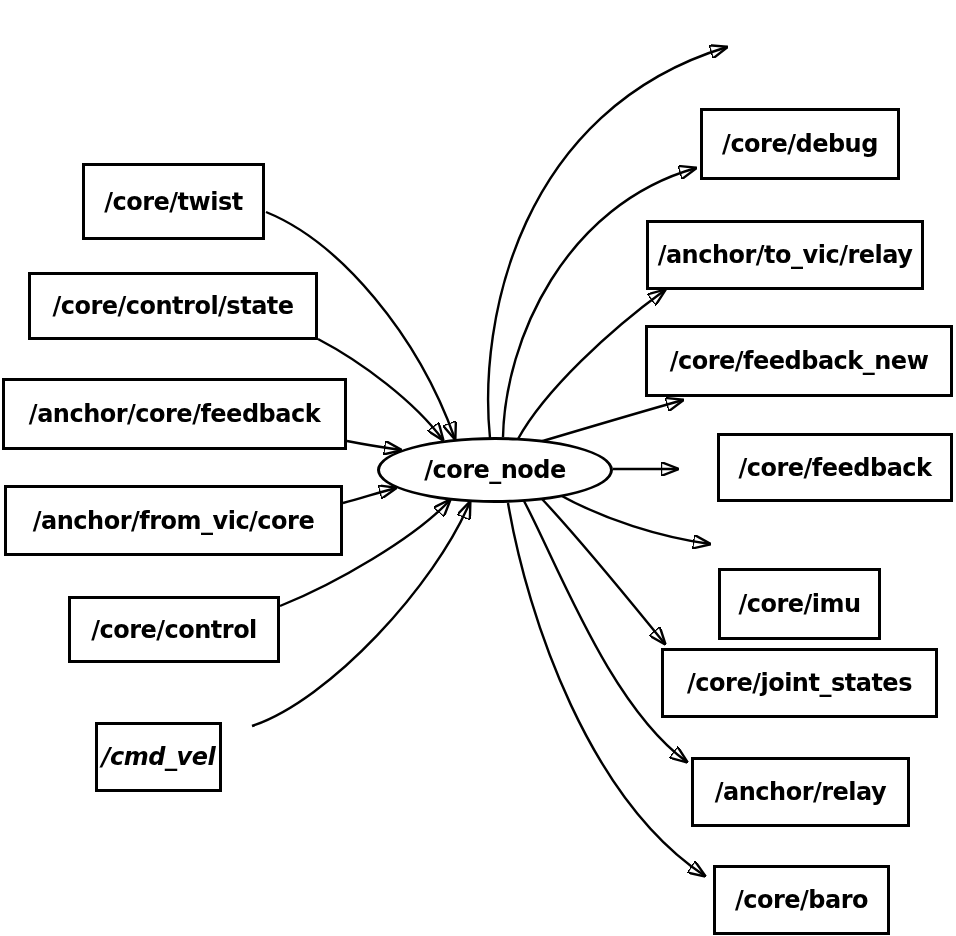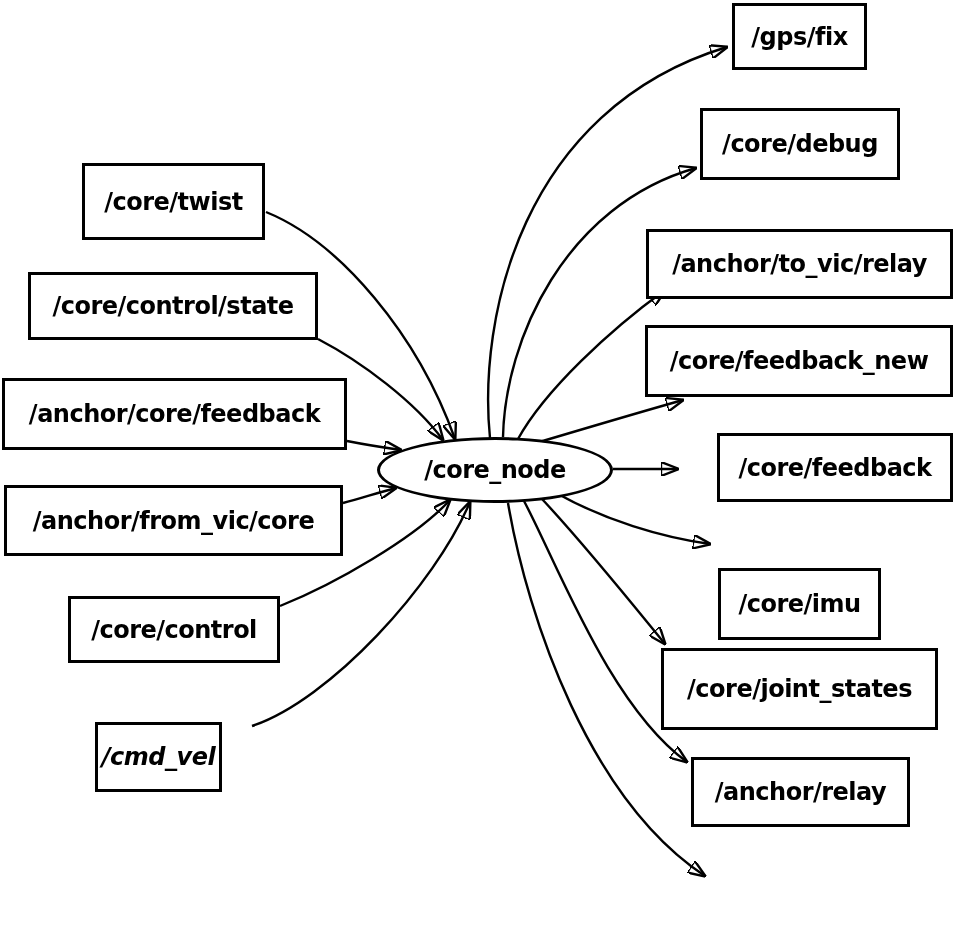--- a/index.html
+++ b/index.html
@@ -50,25 +50,25 @@
   .n-control-state    { left: 28px;  top: 272px; width: 290px; height: 68px; }
   .n-anchor-core-fb   { left: 2px;   top: 378px; width: 345px; height: 72px; }
   .n-anchor-from-vic  { left: 4px;   top: 485px; width: 339px; height: 71px; }
   .n-core-control     { left: 68px;  top: 596px; width: 212px; height: 67px; }
   .n-cmd-vel          { left: 95px;  top: 722px; width: 127px; height: 70px; font-style: italic; }
   
   .n-core-node        { left: 377px; top: 437px; width: 236px; height: 66px; }
   
   .n-gps-fix          { left: 732px; top: 3px;   width: 135px; height: 67px; }
   .n-core-debug       { left: 700px; top: 108px; width: 200px; height: 72px; }
-  .n-anchor-to-vic    { left: 646px; top: 229px; width: 307px; height: 70px; }
+  .n-anchor-to-vic    { left: 646px; top: 220px; width: 278px; height: 70px; }
   .n-core-fb-new      { left: 645px; top: 325px; width: 308px; height: 72px; }
   .n-core-feedback    { left: 682px; top: 433px; width: 236px; height: 69px; margin-left: 35px; }
   .n-core-imu         { left: 718px; top: 568px; width: 163px; height: 72px; }
-  .n-joint-states     { left: 661px; top: 648px; width: 277px; height: 82px; }
+  .n-joint-states     { left: 661px; top: 648px; width: 277px; height: 70px; }
   .n-anchor-relay     { left: 691px; top: 757px; width: 219px; height: 70px; }
   .n-core-baro        { left: 713px; top: 865px; width: 177px; height: 70px; }
 </style>
 </head>
 <body>
 
 <div class="canvas">
 
   <svg class="edges" viewBox="0 0 956 936" xmlns="http://www.w3.org/2000/svg">
     <defs>
@@ -111,23 +111,20 @@
     <span>/core/control</span>
   </div>
   <div class="node n-cmd-vel">
     <span>/cmd_vel</span>
   </div>
 
   <div class="node ellipse-node n-core-node">
     <span>/core_node</span>
   </div>
 
-  <div class="node n-gps-fix">
-    <span>/gps/fix</span>
-  </div>
   <div class="node n-core-debug">
     <span>/core/debug</span>
   </div>
   <div class="node n-anchor-to-vic">
     <span>/anchor/to_vic/relay</span>
   </div>
   <div class="node n-core-fb-new">
     <span>/core/feedback_new</span>
   </div>
   <div class="node n-core-feedback">
@@ -135,14 +132,17 @@
   </div>
   <div class="node n-core-imu">
     <span>/core/imu</span>
   </div>
   <div class="node n-joint-states">
     <span>/core/joint_states</span>
   </div>
   <div class="node n-anchor-relay">
     <span>/anchor/relay</span>
   </div>
+  <div class="node n-core-baro">
+    <span>/core/baro</span>
+  </div>
 
 </div>
 
 </body></html>

